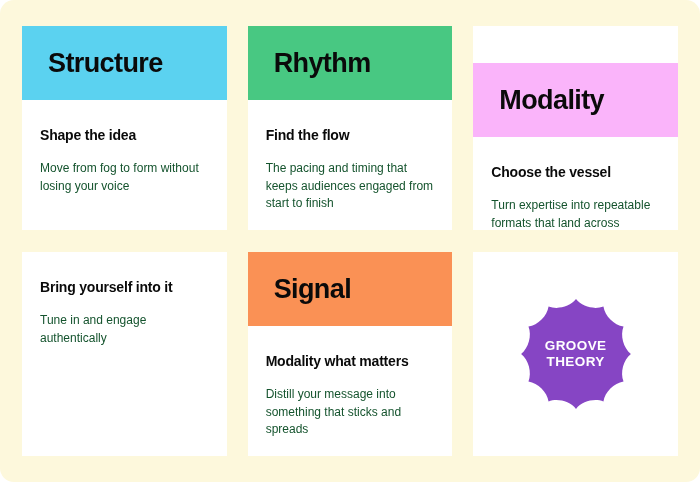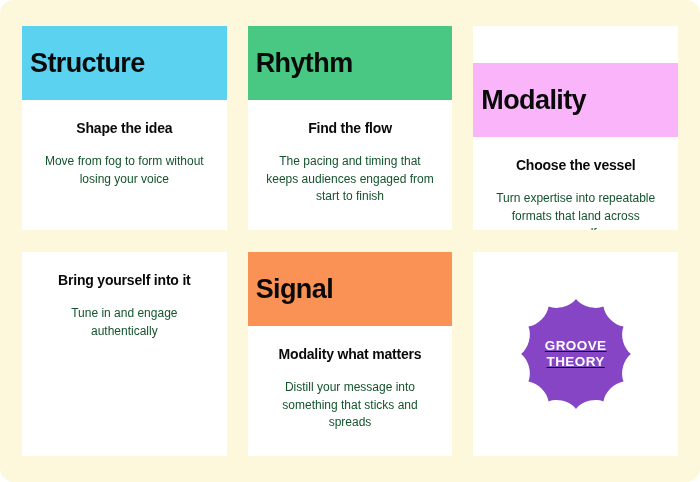--- a/index.html
+++ b/index.html
@@ -31,37 +31,36 @@
     background: #FFFFFF;
     display: flex;
     flex-direction: column;
     overflow: hidden;
   }
 
   .card-header {
     height: 74px;
     display: flex;
     align-items: center;
-    padding: 0 8px;
+    padding: 0 26px;
     flex: 0 0 auto;
   }
 
   .card-title {
     font-size: 27px;
     font-weight: 700;
     letter-spacing: -0.6px;
     color: #0A0A0A;
     line-height: 1;
     white-space: nowrap;
   }
 
   .card-body {
     flex: 1 1 auto;
-    padding: 20px 18px 18px 18px;
-    text-align: center;
+    padding: 27px 18px 18px 18px;
   }
 
   .card-subtitle {
     font-size: 14px;
     font-weight: 700;
     color: #0A0A0A;
     letter-spacing: -0.2px;
     line-height: 1.2;
     margin-bottom: 16px;
   }
@@ -83,21 +82,20 @@
     justify-content: center;
   }
 
   .badge {
     position: relative;
     width: 112px;
     height: 112px;
     display: flex;
     align-items: center;
     justify-content: center;
-    text-decoration: underline;
   }
 
   .badge svg {
     position: absolute;
     inset: 0;
     width: 112px;
     height: 112px;
   }
 
   .badge-text {

